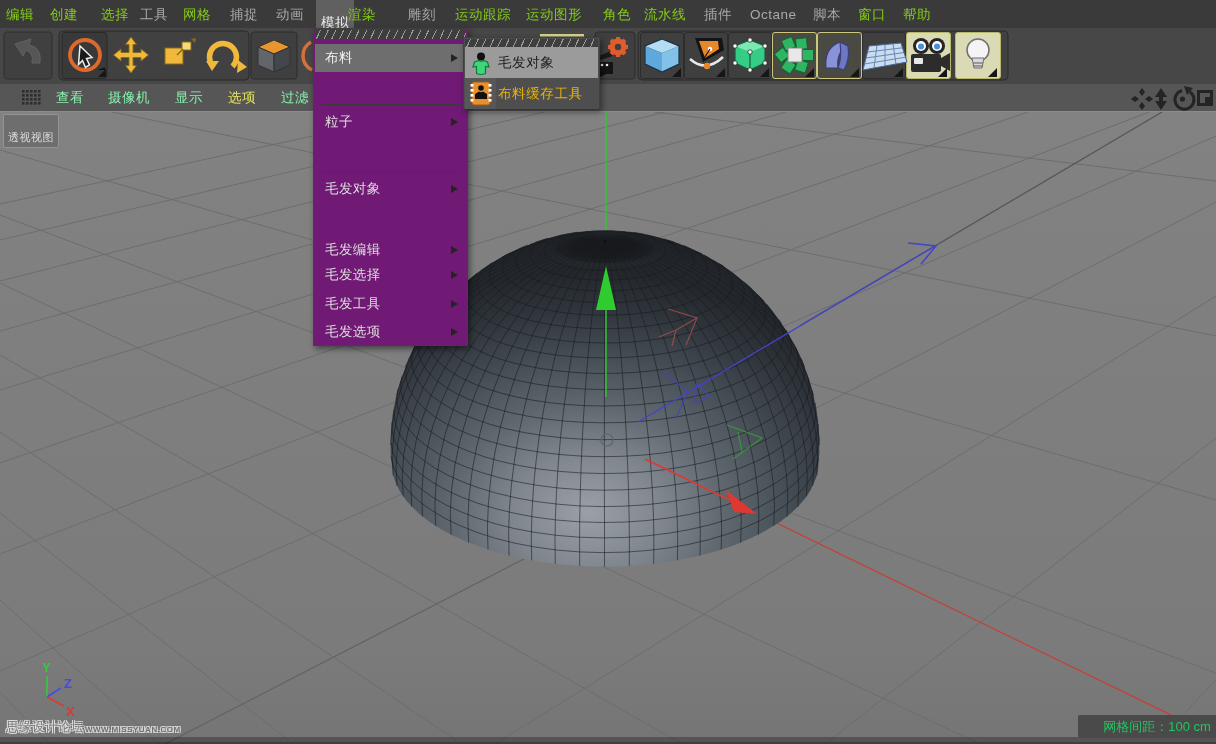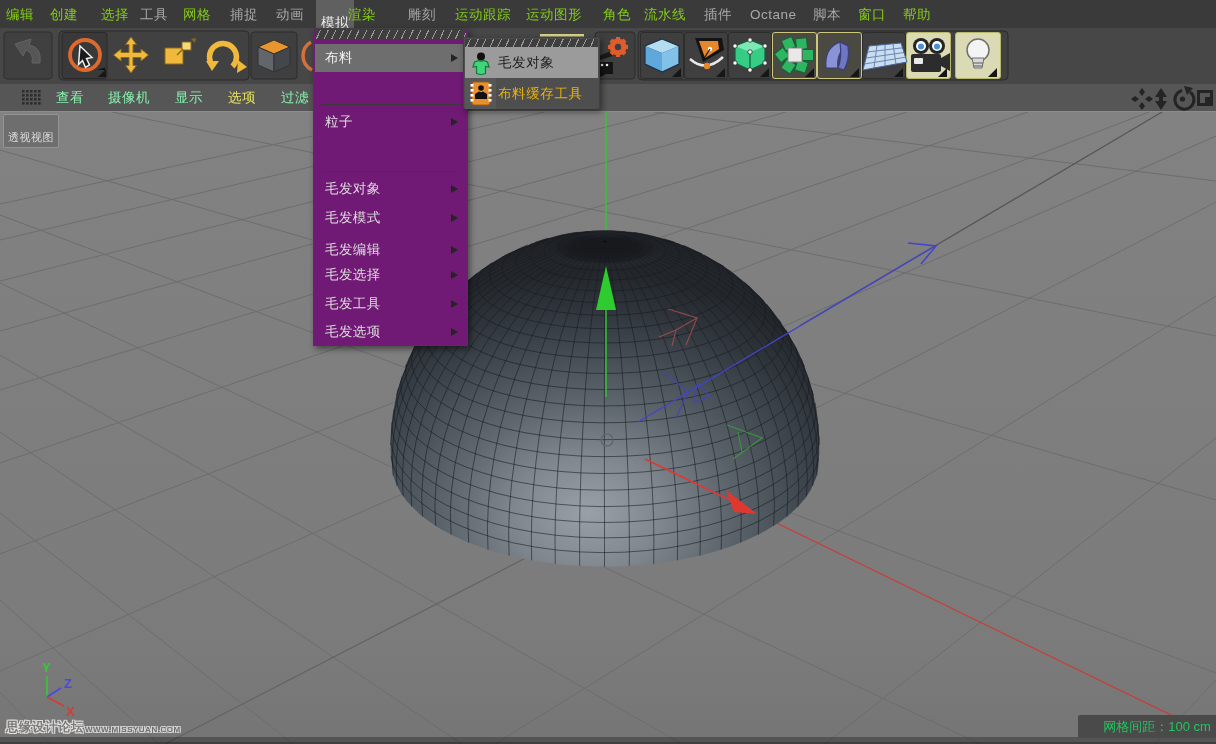--- a/index.html
+++ b/index.html
@@ -21,21 +21,21 @@
 .tear{height:9px;margin:1px 1px 0 1px;background:repeating-linear-gradient(115deg,#3e3e3e 0 4.5px,#9a9a9a 4.5px 5.5px,#3e3e3e 5.5px 7px)}
 .drow{position:absolute;left:1px;right:1px;height:28px;color:#dcdcdc;font-size:13.5px}
 .drow span{position:absolute;left:10px;top:50%;transform:translateY(-50%);white-space:nowrap;letter-spacing:.4px}
 .drow i{position:absolute;right:8px;top:50%;transform:translateY(-50%);width:0;height:0;border-left:7px solid #242424;border-top:4.5px solid transparent;border-bottom:4.5px solid transparent}
 .drow.hl{background:#6e6e6e;color:#f2f2f2}
 .dsep{position:absolute;left:8px;right:8px;height:1px;background:#3a3a3a}
 #submenu{position:absolute;left:463px;top:37px;width:137px;height:72px;background:#4e4e4e;
 box-shadow:2px 3px 6px rgba(0,0,0,.45);border:1px solid #404040}
 .srow{position:absolute;left:1px;right:1px;height:31px}
 .srow .txt{position:absolute;left:33px;top:50%;transform:translateY(-50%);font-size:13.5px;letter-spacing:.6px}
-#wm1{position:absolute;left:6px;top:719px;font-size:12.5px;font-weight:bold;color:#7e7a78;
+#wm1{position:absolute;left:6px;top:719px;font-size:12.5px;font-weight:normal;color:#7e7a78;
 text-shadow:-1px -1px 0 #e0e0e0,1px -1px 0 #e0e0e0,-1px 1px 0 #e0e0e0,1px 1px 0 #e0e0e0;letter-spacing:0.5px}
 #wm2{position:absolute;left:85px;top:725px;font-size:8px;font-weight:bold;color:#6f6f6f;letter-spacing:.5px;
 text-shadow:-1px -1px 0 #d6d6d6,1px -1px 0 #d6d6d6,-1px 1px 0 #d6d6d6,1px 1px 0 #d6d6d6}
 #gridbox{position:absolute;left:1078px;top:715px;width:158px;height:23px;background:#4a4a4a;
 border-radius:2px;color:#22c55e;font-size:13px;text-align:center;line-height:23px}
 </style></head><body>
 <div id="vp"><svg width="1216" height="744" viewBox="0 0 1216 744">
 <defs>
 <linearGradient id="vbg" x1="0" y1="0" x2="0" y2="1">
 <stop offset="0" stop-color="#828282"></stop>
@@ -333,24 +333,20 @@
       <i></i>
     </div>
     <div class="drow" style="top:79px">
       <span>粒子</span>
       <i></i>
     </div>
     <div class="drow" style="top:146px">
       <span>毛发对象</span>
       <i></i>
     </div>
-    <div class="drow" style="top:175px">
-      <span>毛发模式</span>
-      <i></i>
-    </div>
     <div class="drow" style="top:207px">
       <span>毛发编辑</span>
       <i></i>
     </div>
     <div class="drow" style="top:232px">
       <span>毛发选择</span>
       <i></i>
     </div>
     <div class="drow" style="top:261px">
       <span>毛发工具</span>

